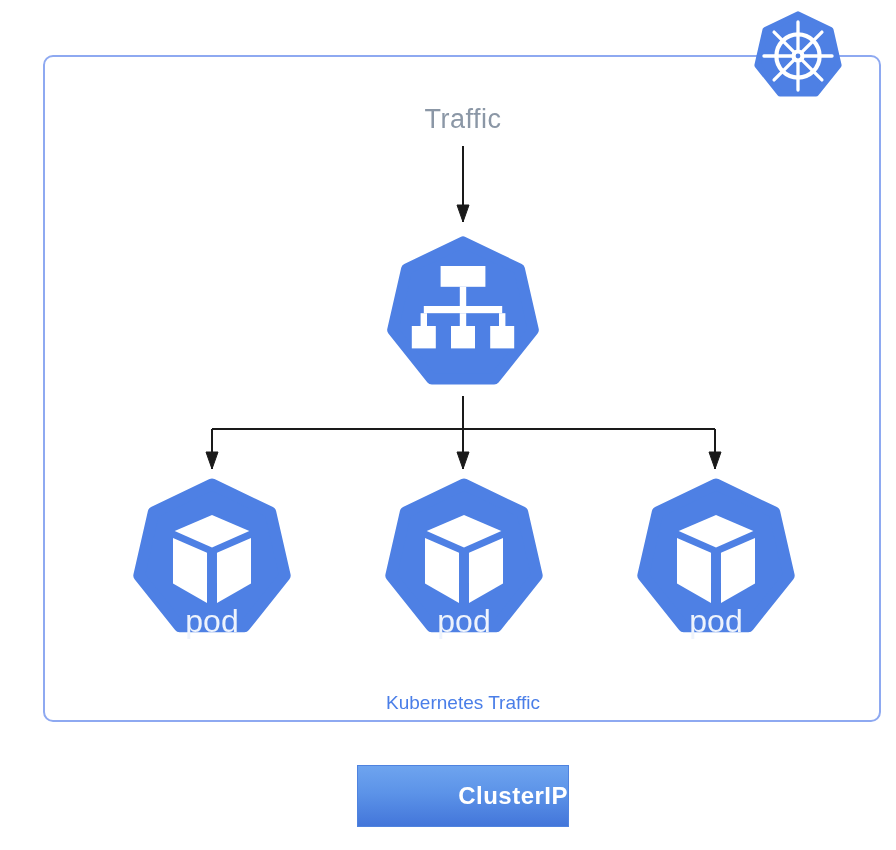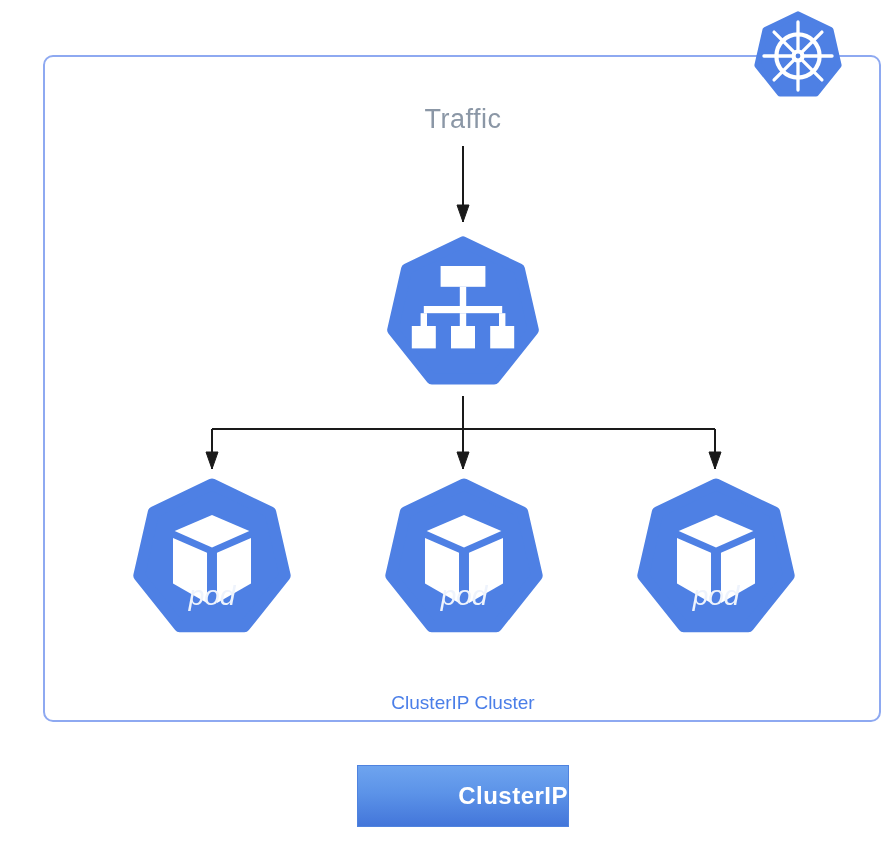--- a/index.html
+++ b/index.html
@@ -72,24 +72,23 @@
     font-size: 23px;
     font-weight: 600;
     letter-spacing: 1px;
   }
   .node-pod {
     top: 476px;
     width: 166px;
     height: 166px;
   }
   .node-pod .node-label {
-    top: 104px;
-    font-size: 28px;
+    top: 127px;
+    font-size: 32px;
     font-weight: 400;
-    font-style: italic;
   }
   .node-pod-1 { left: 109px; }
   .node-pod-2 { left: 361px; }
   .node-pod-3 { left: 613px; }
   .k8s-logo {
     position: absolute;
     left: 732px;
     top: 10px;
     width: 92px;
     height: 92px;
@@ -210,17 +209,17 @@
         <line x1="13" y1="50" x2="87" y2="50"></line>
         <line x1="24" y1="24" x2="76" y2="76"></line>
         <line x1="76" y1="24" x2="24" y2="76"></line>
       </g>
       <circle cx="50" cy="50" r="23.5" fill="none" stroke="#ffffff" stroke-width="4.6"></circle>
       <circle cx="50" cy="50" r="7.2" fill="#ffffff"></circle>
       <circle cx="50" cy="50" r="2.6" fill="#4e80e4"></circle>
     </svg>
   </div>
 
-  <div class="cluster-label">ClusterIP Cluster</div>
+  <div class="cluster-label">Kubernetes Traffic</div>
 
   <div class="badge">ClusterIP</div>
 
 </div>
 
 </body></html>

